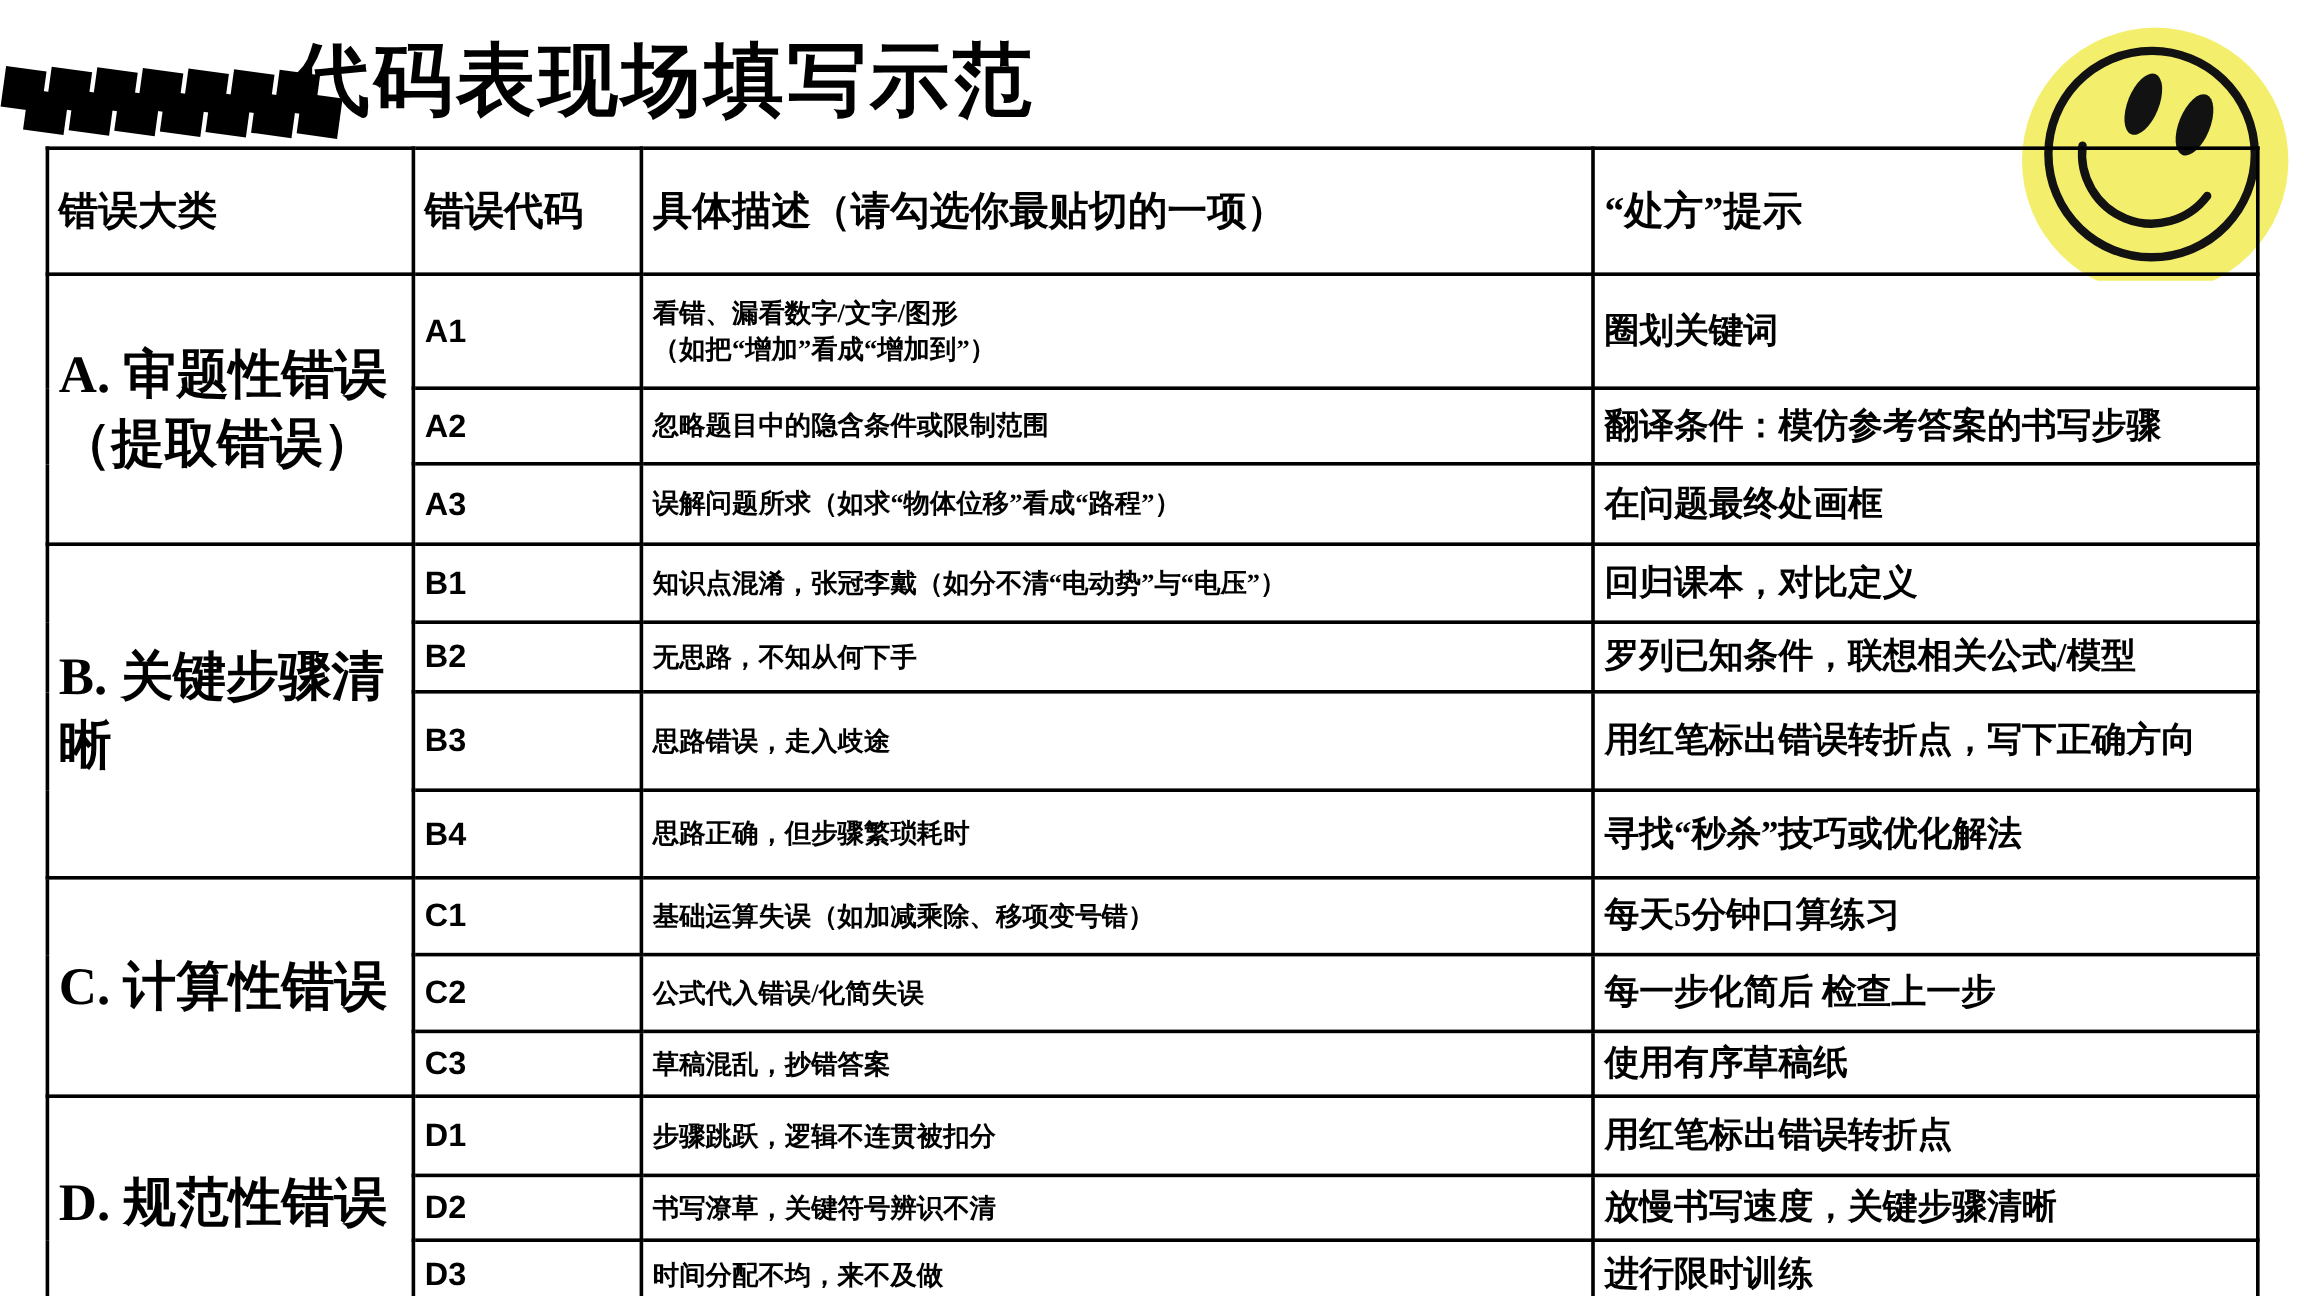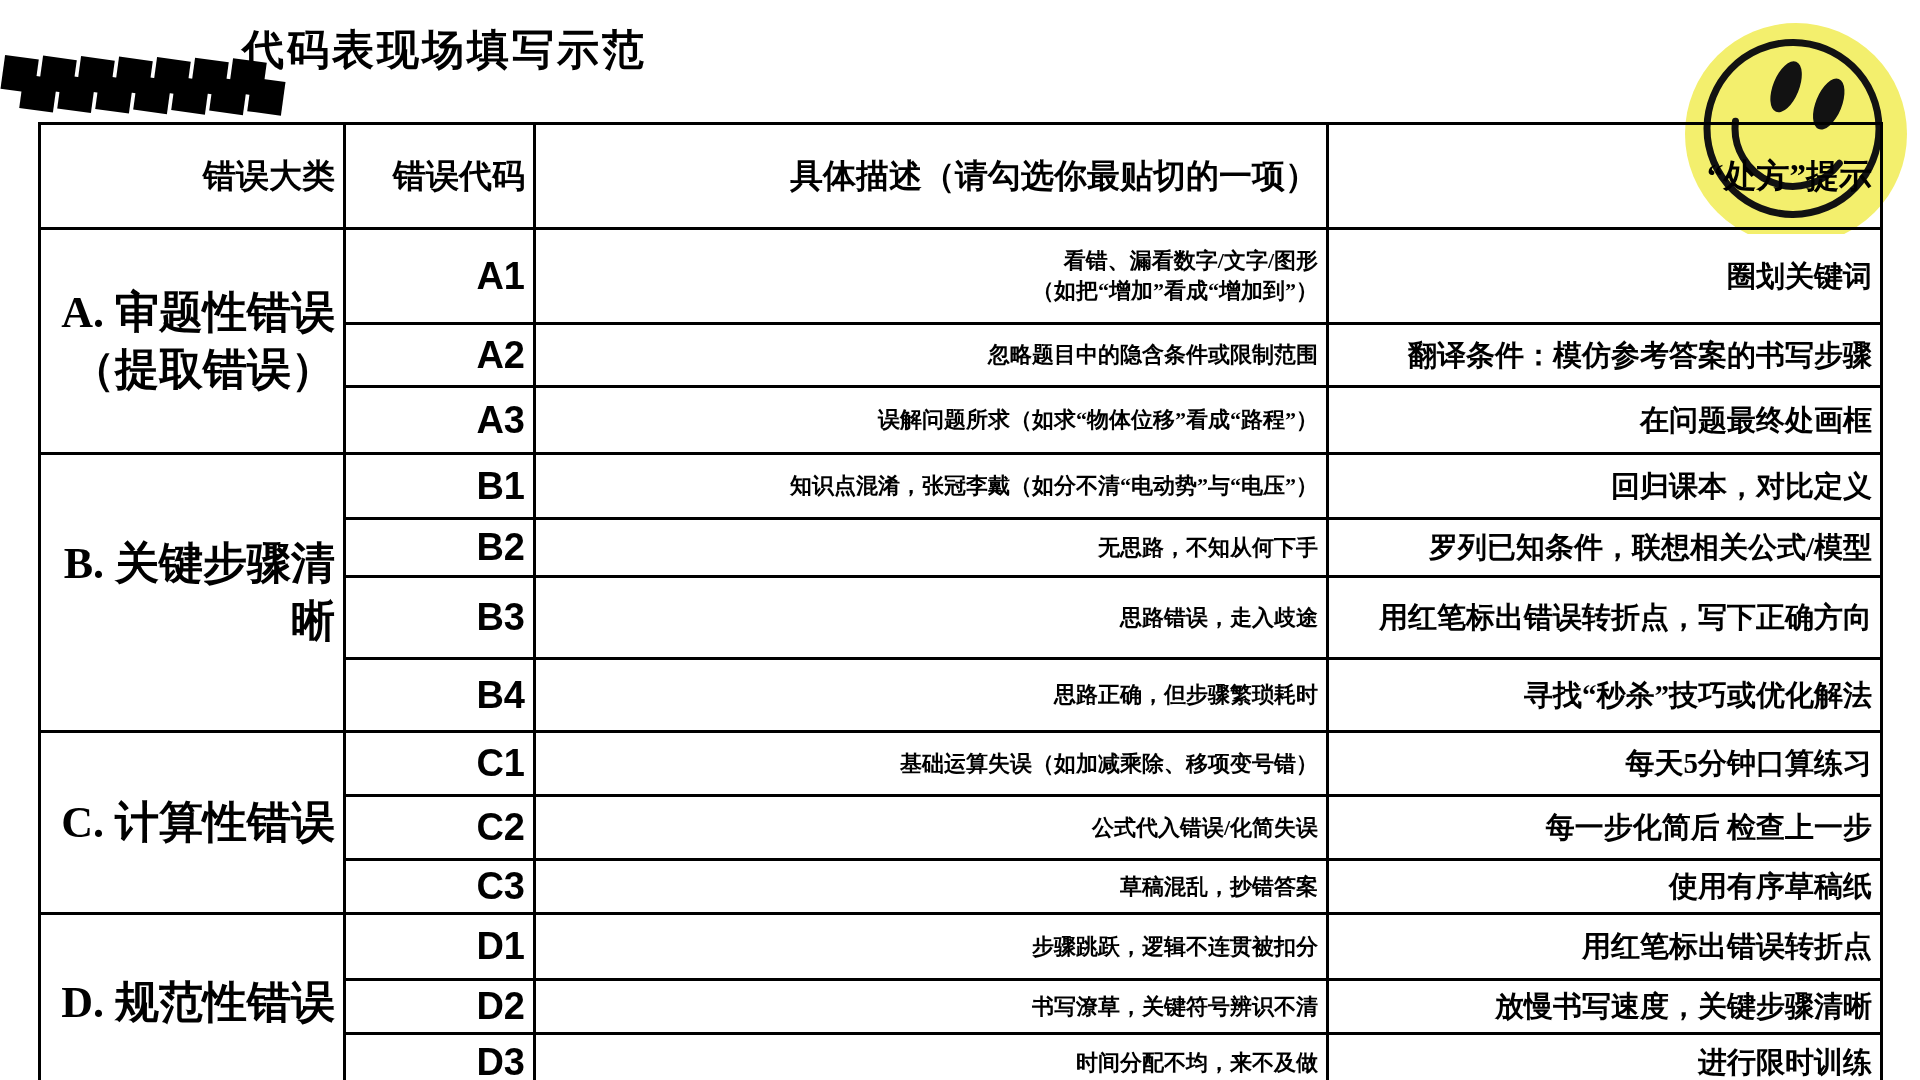--- a/index.html
+++ b/index.html
@@ -7,35 +7,35 @@
               font-family:"Liberation Serif","DejaVu Serif",serif; color:#000; }
 
   
   .checker { position:absolute; left:2px; top:56px; width:300px; height:130px;
              transform:rotate(0.8deg); z-index:3; }
   .checker .sq { position:absolute; width:34px; height:34px; background:#000;
                  transform:rotate(7deg); }
 
   
   .page-title { position:absolute; left:242px; top:22px; z-index:3;
-                font-size:42px; font-weight:bold; letter-spacing:3px;
+                font-size:66px; font-weight:bold; letter-spacing:3px;
                 font-family:"Liberation Serif","DejaVu Serif",serif; }
 
   
   .smiley { position:absolute; left:1683px; top:8px; width:226px; height:226px; z-index:1; }
 
   
   .sheet { position:absolute; left:38px; top:122px; width:1842px; z-index:2;
            border-collapse:collapse; table-layout:fixed; }
-  .sheet th, .sheet td { border:3px solid #000; text-align:right; vertical-align:middle;
+  .sheet th, .sheet td { border:3px solid #000; text-align:left; vertical-align:middle;
                          background:transparent; font-weight:bold; padding:2px 8px; }
   .sheet thead tr { height:105px; }
   .sheet th { font-size:33px; }
   .cat  { font-size:44px; line-height:1.3; }
-  .code { font-family:"Liberation Sans","DejaVu Sans",sans-serif; font-size:38px; }
+  .code { font-family:"Liberation Sans","DejaVu Sans",sans-serif; font-size:27px; }
   .desc { font-size:22px; line-height:1.35; white-space:pre-line; }
   .tip  { font-size:29px; line-height:1.25; }
 </style>
 </head>
 <body>
 
 <div class="checker">
     <div class="sq" style="left: 0px; top: 3px;"></div>
     <div class="sq" style="left: 19px; top: 22px;"></div>
     <div class="sq" style="left: 38px; top: 3px;"></div>

